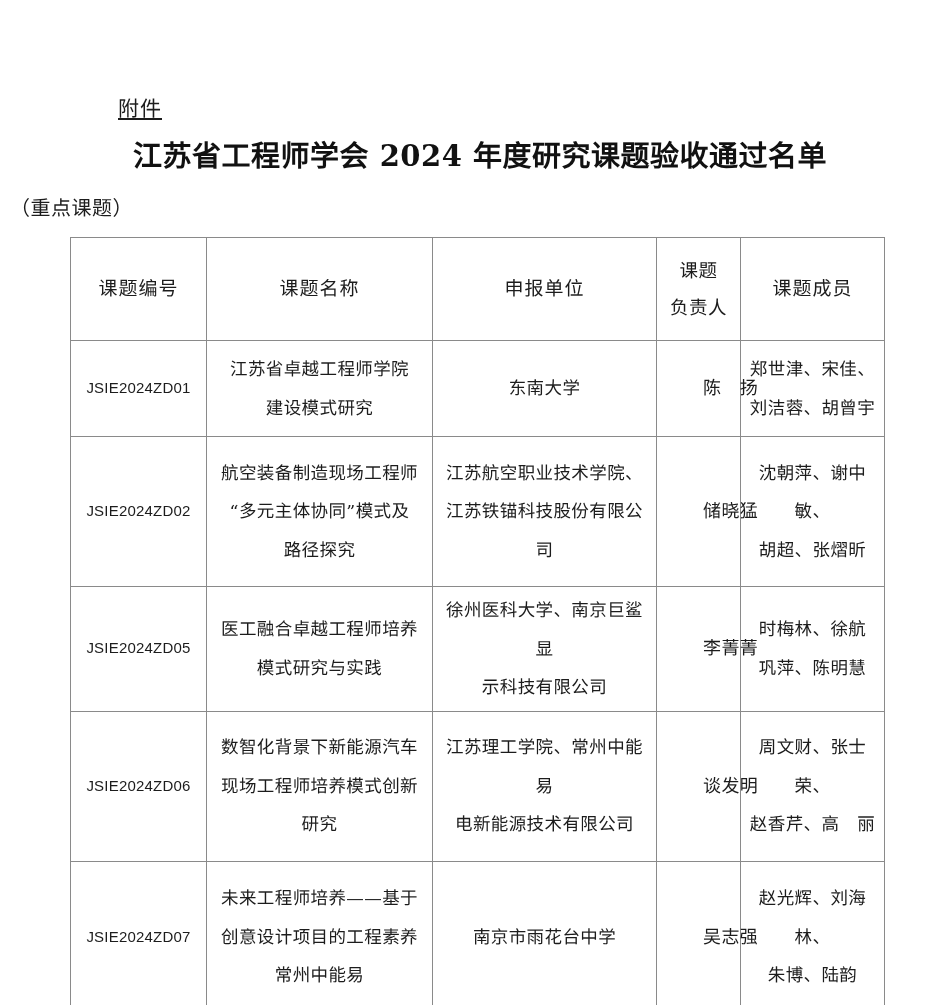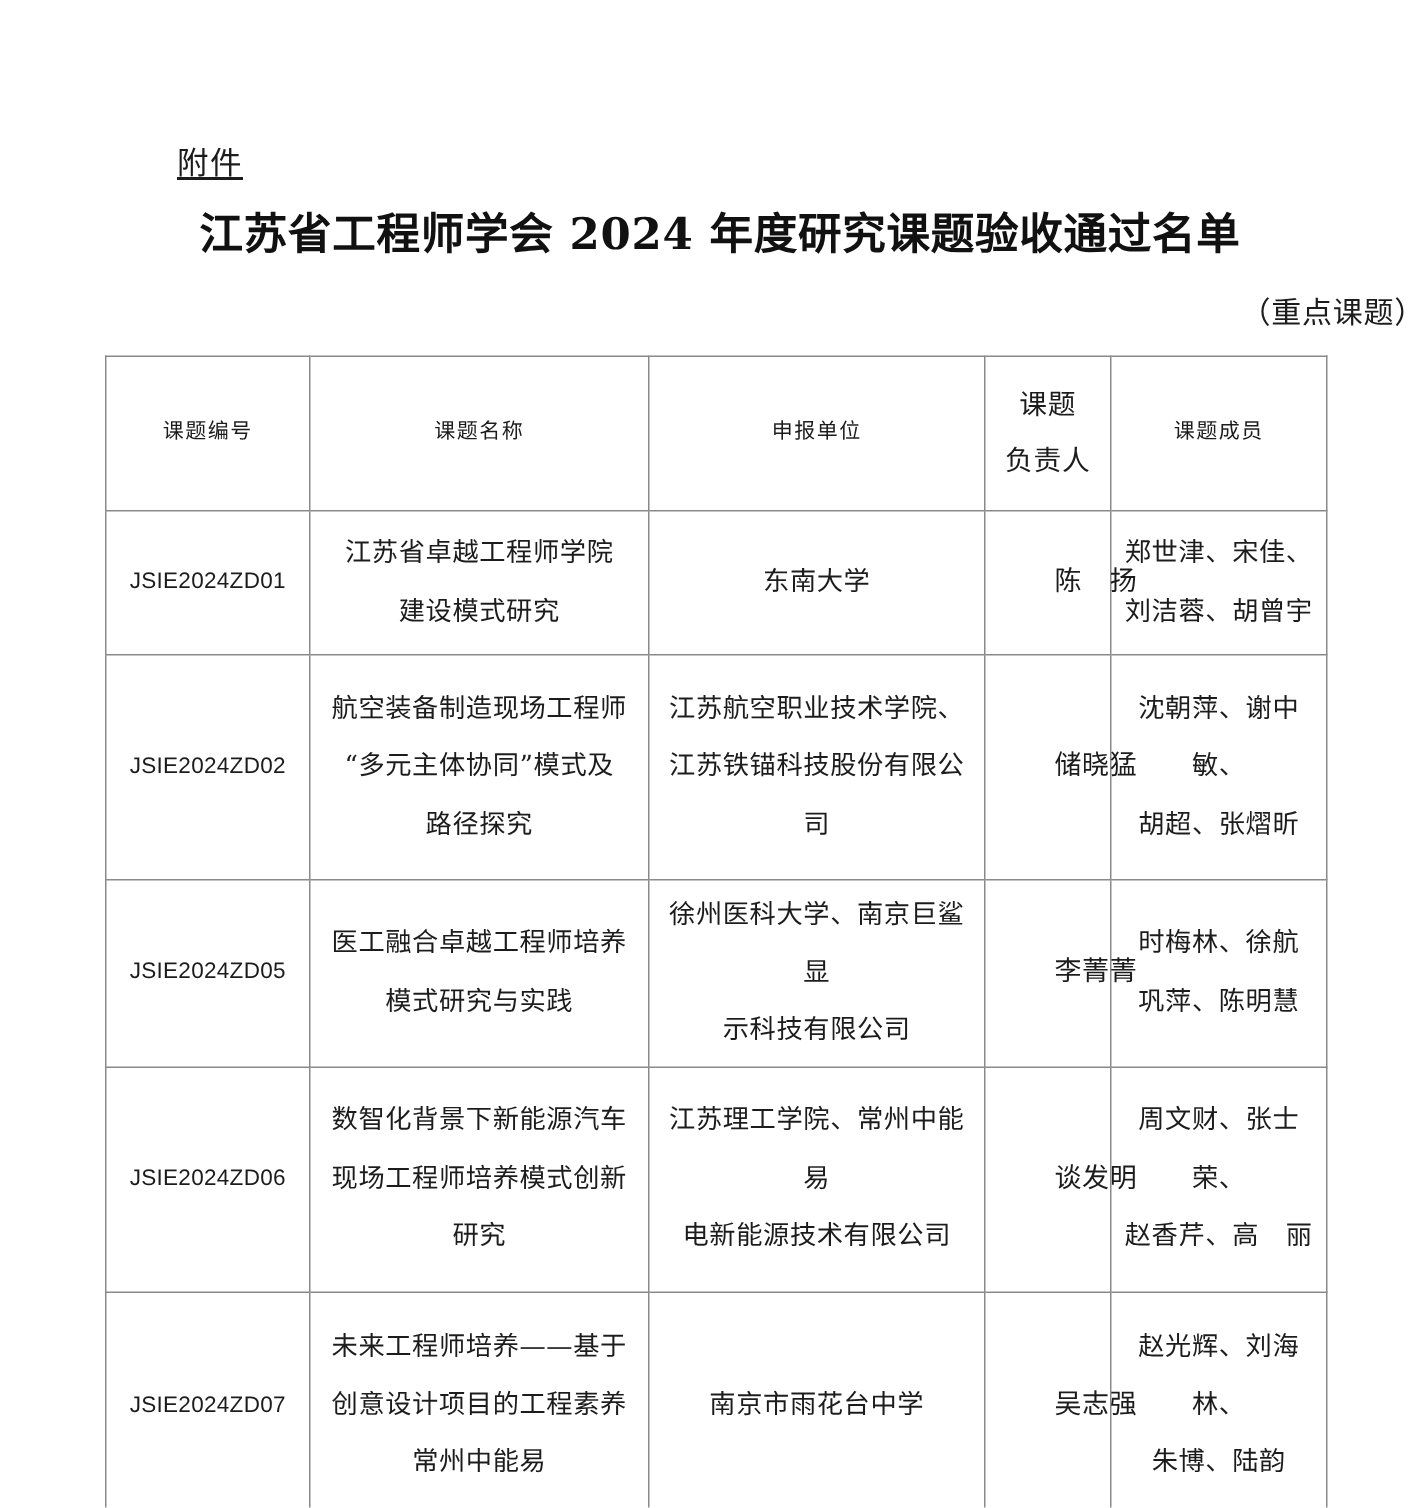--- a/index.html
+++ b/index.html
@@ -49,21 +49,21 @@
     line-height: 1.25;
     letter-spacing: 0.5px;
     color: #111111;
     padding-left: 10px;
   }
   .doc-subtitle {
     position: absolute;
     left: 0;
     right: 0;
     top: 196px;
-    text-align: right;
+    text-align: left;
     font-family: "DejaVu Serif", "Liberation Serif", serif;
     font-size: 20px;
     line-height: 1.25;
     letter-spacing: 0.5px;
     color: #1c1c1c;
     padding-left: 10px;
   }
 
   
   .table-wrap {
@@ -91,21 +91,21 @@
   }
   
   col.c-code   { width: 136px; }
   col.c-name   { width: 226px; }
   col.c-unit   { width: 224px; }
   col.c-leader { width: 84px;  }
   col.c-member { width: 144px; }
 
   thead th {
     height: 103px;
-    font-size: 14px;
+    font-size: 19px;
     letter-spacing: 1px;
     line-height: 1.55;
   }
   thead th.leader-head {
     letter-spacing: 0.5px;
     line-height: 2.0;
     font-size: 18.5px;
   }
   thead th .hline { display: block; }
 

